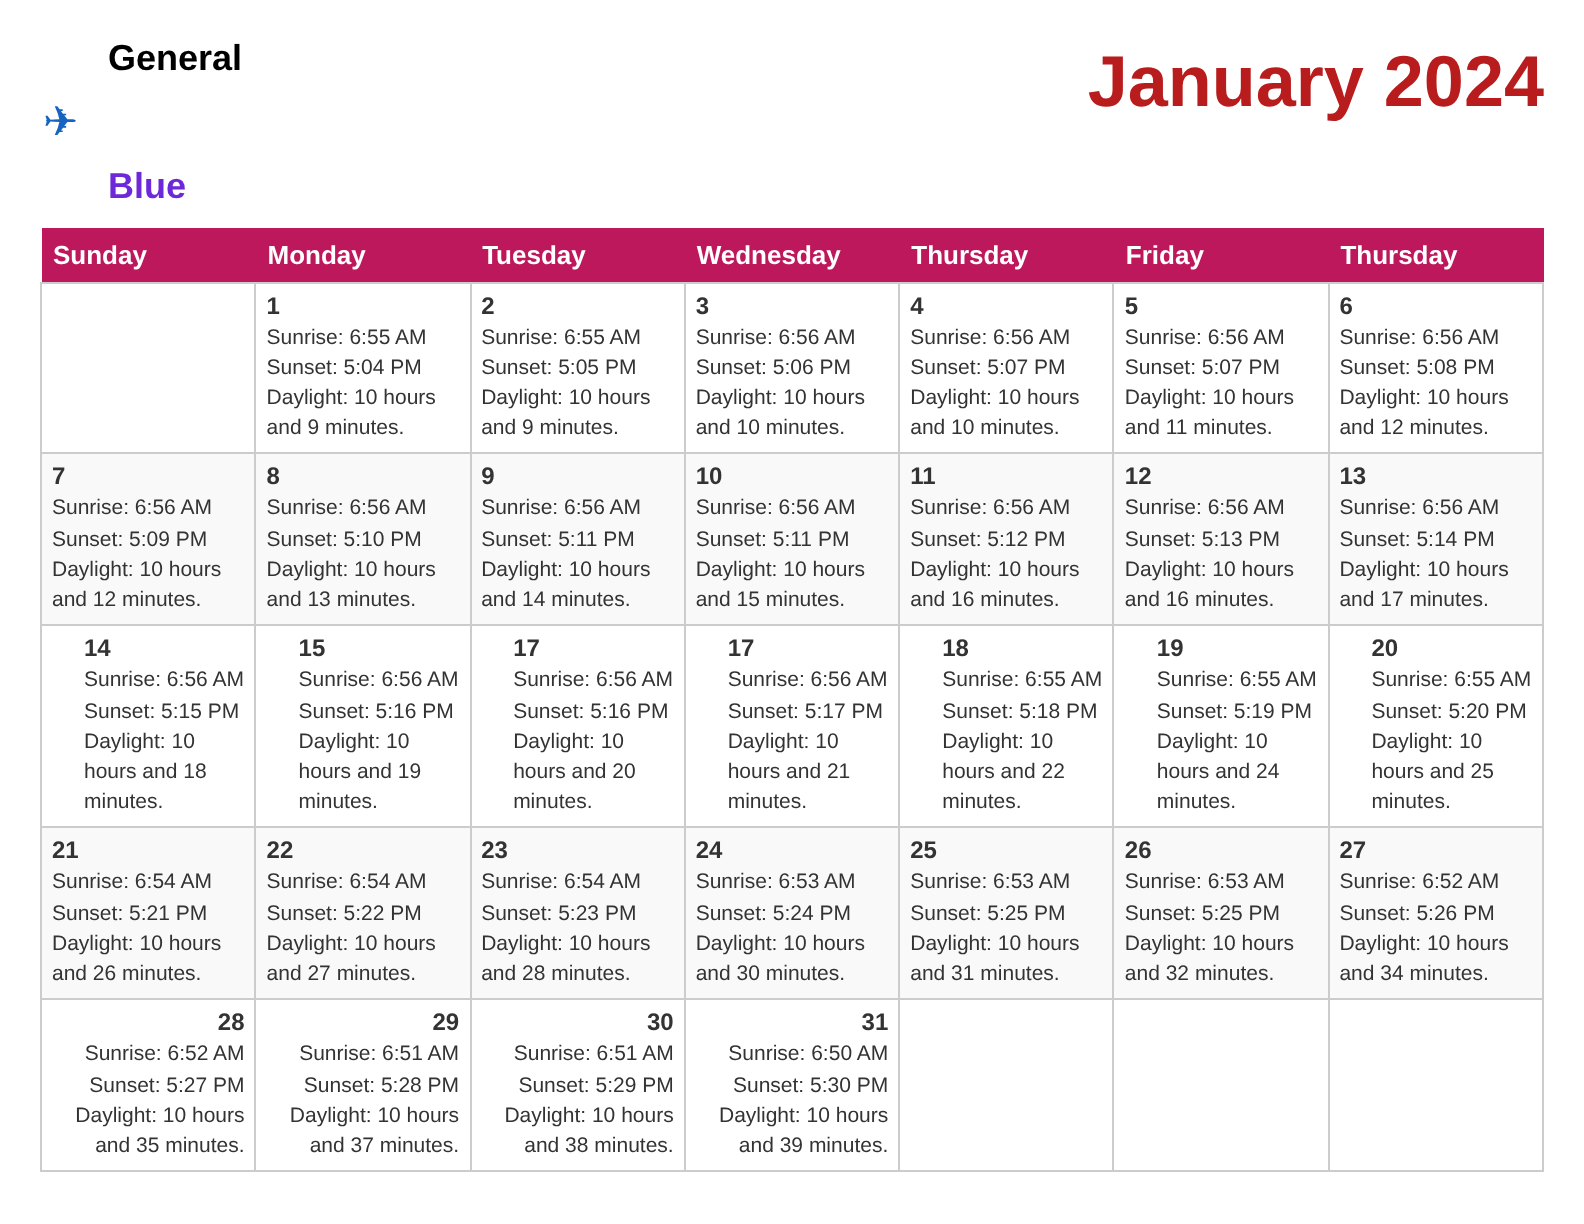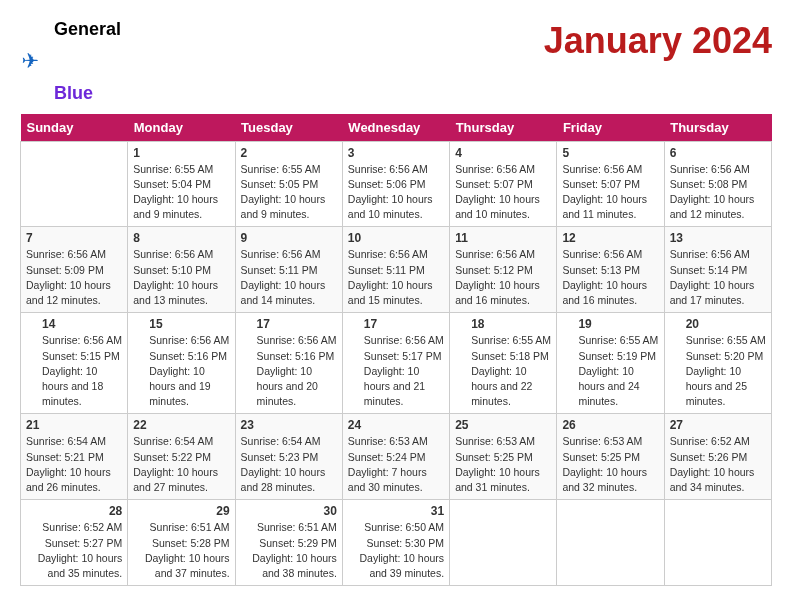--- a/index.html
+++ b/index.html
@@ -305,21 +305,21 @@
             <div>Sunrise: 6:54 AM</div>
             <div>Sunset: 5:23 PM</div>
             <div>Daylight: 10 hours and 28 minutes.</div>
           </div>
         </td>
         <td>
           <div class="day-number">24</div>
           <div class="cell-content">
             <div>Sunrise: 6:53 AM</div>
             <div>Sunset: 5:24 PM</div>
-            <div>Daylight: 7 hours and 30 minutes.</div>
+            <div>Daylight: 10 hours and 30 minutes.</div>
           </div>
         </td>
         <td>
           <div class="day-number">25</div>
           <div class="cell-content">
             <div>Sunrise: 6:53 AM</div>
             <div>Sunset: 5:25 PM</div>
             <div>Daylight: 10 hours and 31 minutes.</div>
           </div>
         </td>

